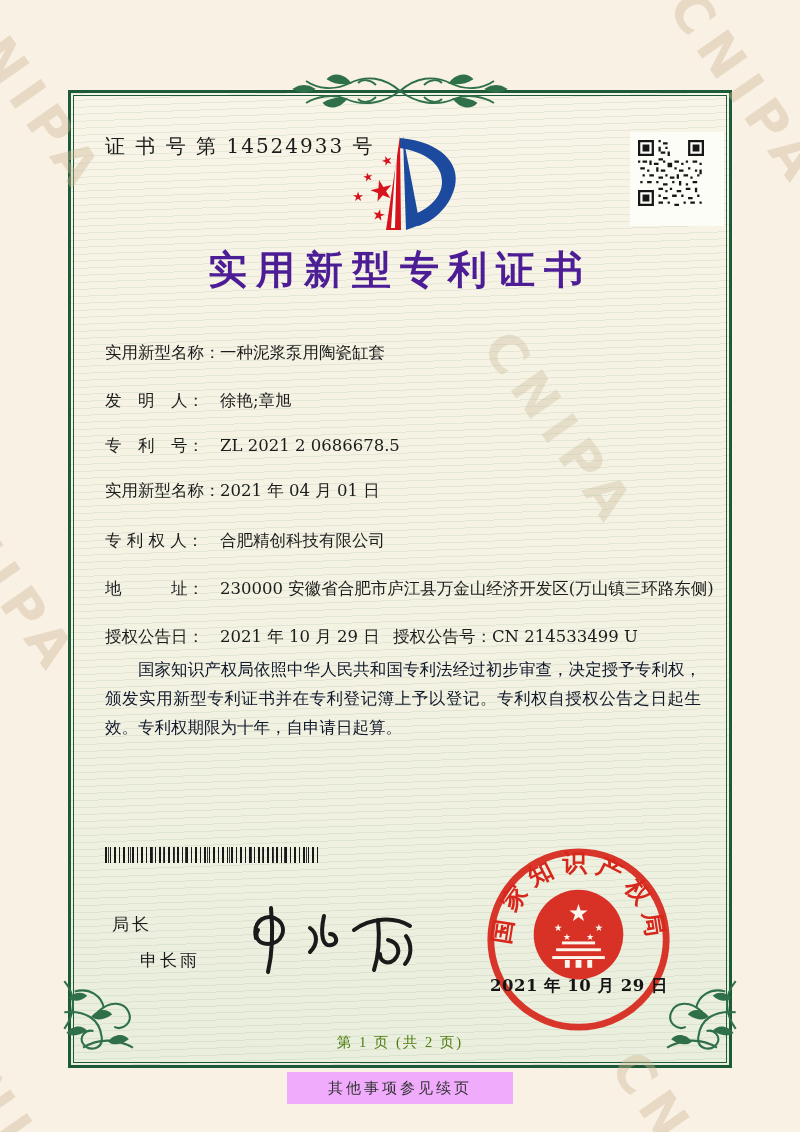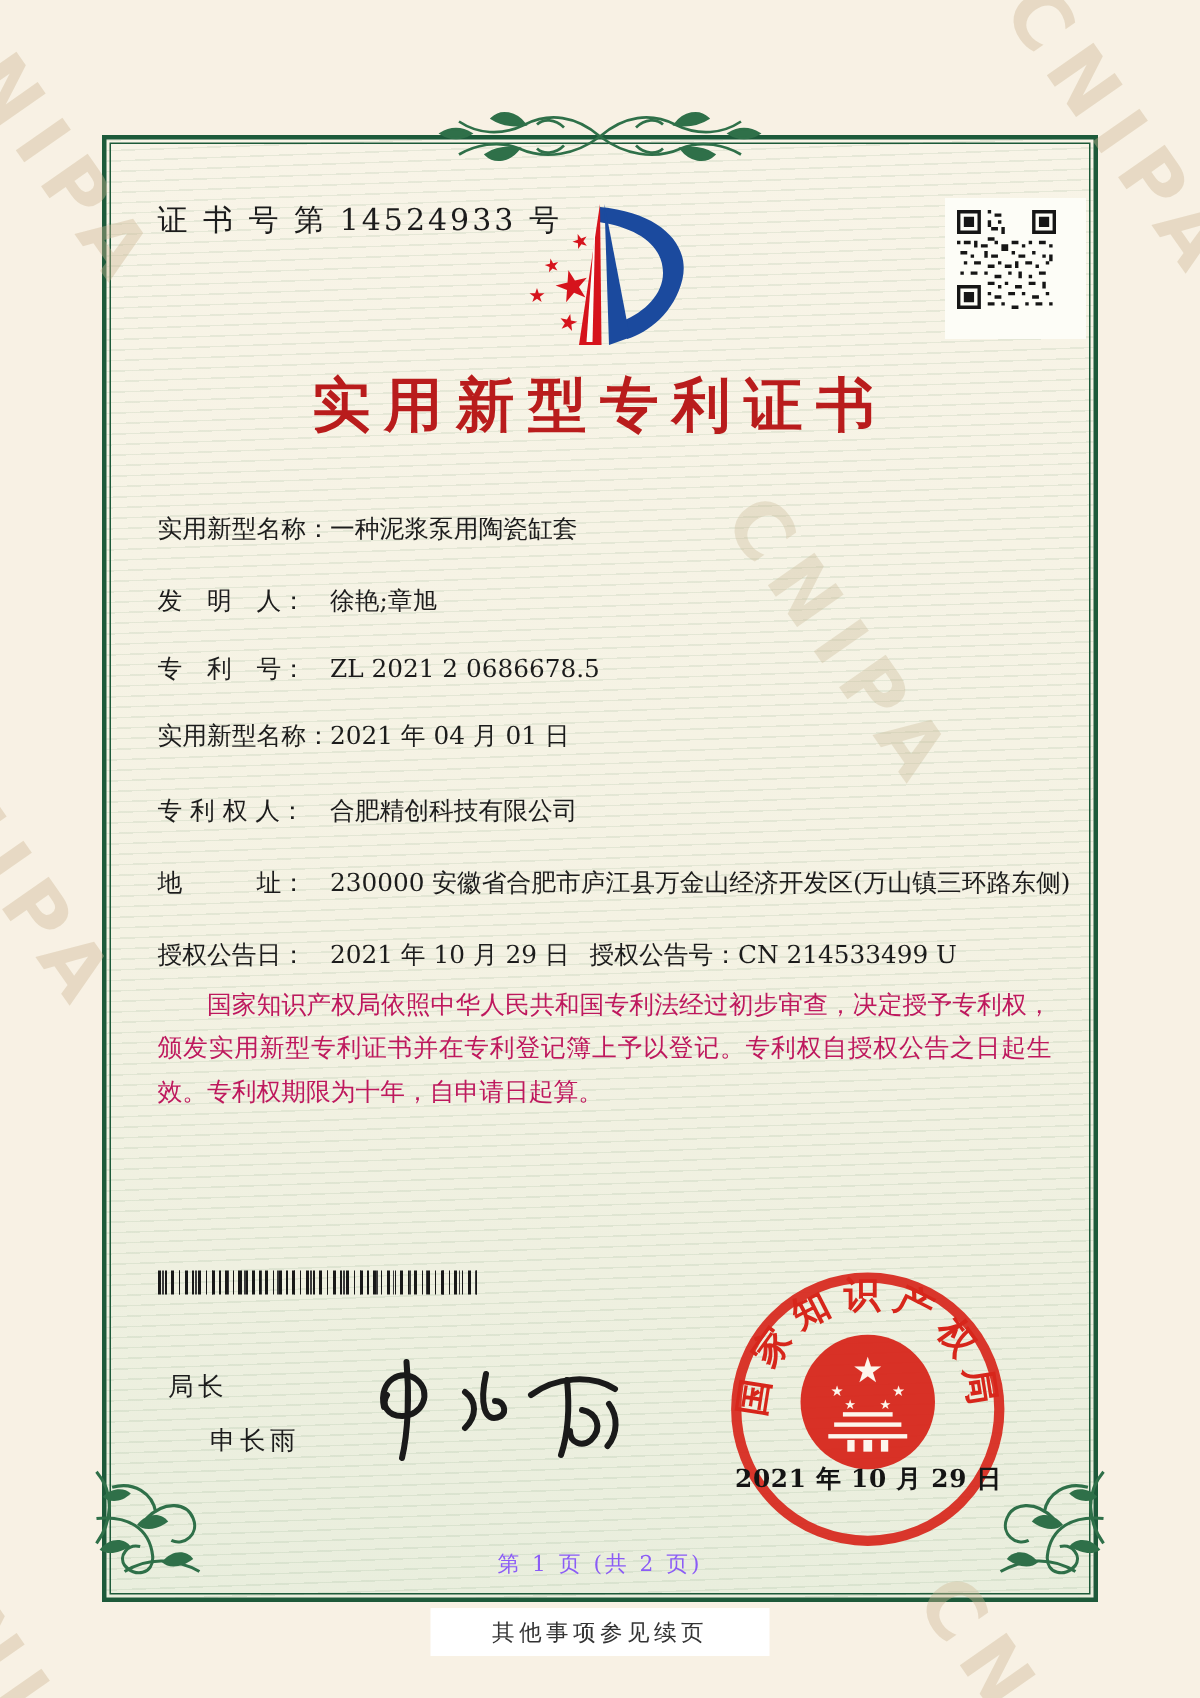--- a/index.html
+++ b/index.html
@@ -27,48 +27,48 @@
   .frame-inner{position:absolute;inset:2px;border:1px solid #1d5a3a;}
   .content{position:absolute;inset:0;z-index:3;}
   .abs{position:absolute;}
   .cert-no{left:105px;top:133px;font-size:20px;letter-spacing:2px;}
   .logo{left:338px;top:130px;width:135px;height:107px;}
   .qr-box{left:630px;top:132px;width:94px;height:94px;background:#fdfdf7;}
   .qr{position:absolute;left:8px;top:8px;width:66px;height:66px;}
   .title{
     left:68px;top:243px;width:664px;text-align:center;
     font-family:"DejaVu Sans","Liberation Sans",sans-serif;
-    font-size:39px;font-weight:bold;letter-spacing:9px;color:#b91c1c;
+    font-size:39px;font-weight:bold;letter-spacing:9px;color:#4c1d95;
   }
   .field-row{position:absolute;left:105px;width:600px;font-size:16.5px;line-height:26px;}
   .flabel{position:absolute;left:0;top:0;white-space:pre;}
   .fvalue{position:absolute;left:115px;top:0;width:488px;}
   .grant-right{position:absolute;left:288px;top:0;white-space:pre;text-align:center;}
   .body-text{
     left:105px;top:655px;width:596px;font-size:16.5px;line-height:29px;
-    text-align:justify;color:#be185d;
+    text-align:justify;color:#0f172a;
   }
   .body-text p{margin:0;text-indent:2em;}
   .barcode{
     left:105px;top:847px;width:214px;height:16px;
     background-image:
       repeating-linear-gradient(90deg,#181818 0 2px,rgba(0,0,0,0) 2px 5px,#181818 5px 6px,rgba(0,0,0,0) 6px 9px),
       repeating-linear-gradient(90deg,rgba(0,0,0,0) 0 3px,#3a3a3a 3px 4px,rgba(0,0,0,0) 4px 11px);
   }
   .sig-title{left:112px;top:913px;font-size:17px;letter-spacing:3px;}
   .sig-name{left:112px;top:949px;font-size:17px;letter-spacing:3px;margin-left:28px;}
   .signature{left:238px;top:900px;width:190px;height:85px;}
   .seal{left:484px;top:845px;width:190px;height:190px;}
   .seal-date{
     left:478px;top:975px;width:202px;text-align:center;
     font-size:16.5px;font-weight:bold;color:#141414;letter-spacing:0.5px;
   }
-  .page-num{left:68px;top:1033px;width:664px;text-align:center;font-size:14.5px;color:#8b5cf6;letter-spacing:2px;}
+  .page-num{left:68px;top:1033px;width:664px;text-align:center;font-size:14.5px;color:#4d7c0f;letter-spacing:2px;font-family:Liberation Serif, serif;}
   .note-box{
-    left:287px;top:1072px;width:226px;height:32px;background:#ffffff;
+    left:287px;top:1072px;width:226px;height:32px;background:#f0abfc;
     display:flex;align-items:center;justify-content:center;z-index:4;
   }
   .note-text{font-size:15px;letter-spacing:3px;color:#333;}
   .ornament-top{left:280px;top:71px;width:240px;height:40px;z-index:2;}
   .corner{width:104px;height:104px;z-index:2;}
   .corner.bl{left:56px;top:952px;}
   .corner.br{left:640px;top:952px;transform:scaleX(-1);}
 </style>
 </head>
 <body>

